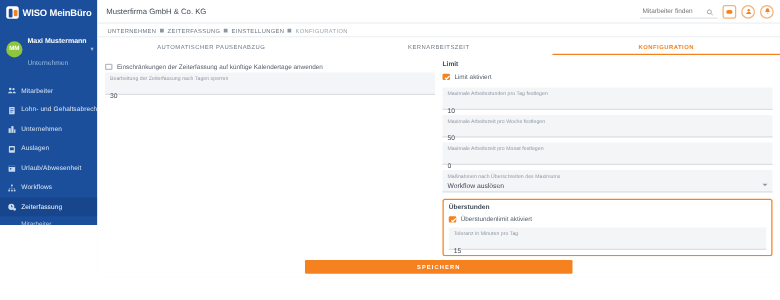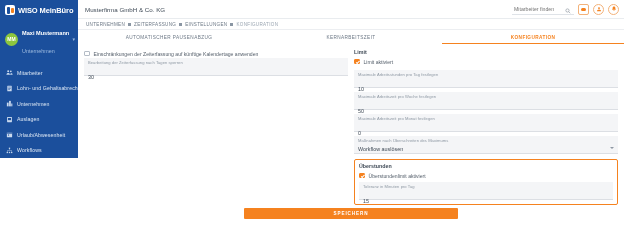--- a/index.html
+++ b/index.html
@@ -5,21 +5,21 @@
   * { box-sizing: border-box; margin: 0; padding: 0; }
   html, body {
     width: 624px; height: 222px;
     font-family: "Liberation Sans", sans-serif;
     background: #ffffff; overflow: hidden;
   }
   #app { position: relative; width: 624px; height: 222px; display: flex; }
 
   
   .sidebar {
-    width: 78px; height: 158px; background: #1b4f9c;
+    width: 78px; height: 180px; background: #1b4f9c;
     flex: 0 0 78px; position: relative; overflow: hidden;
   }
   .brand { display: flex; align-items: center; gap: 3px; padding: 4px 0 0 5px; height: 16px; }
   .brand-mark {
     width: 10px; height: 10px; background: #ffffff; border-radius: 2px;
     position: relative; flex: 0 0 10px;
   }
   .brand-mark::before {
     content: ""; position: absolute; left: 1.5px; top: 1.5px;
     width: 3.5px; height: 7px; background: #1b4f9c; border-radius: 1px;

